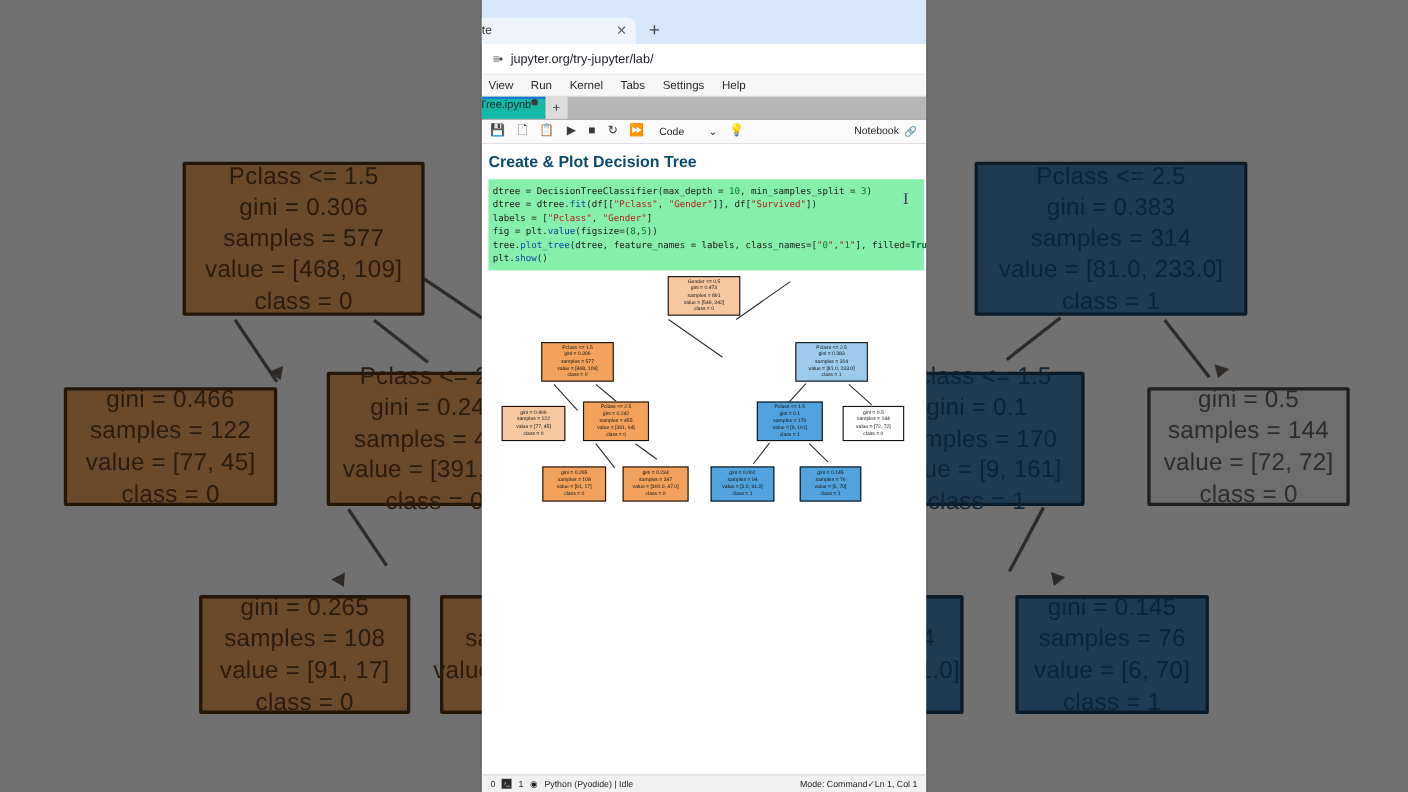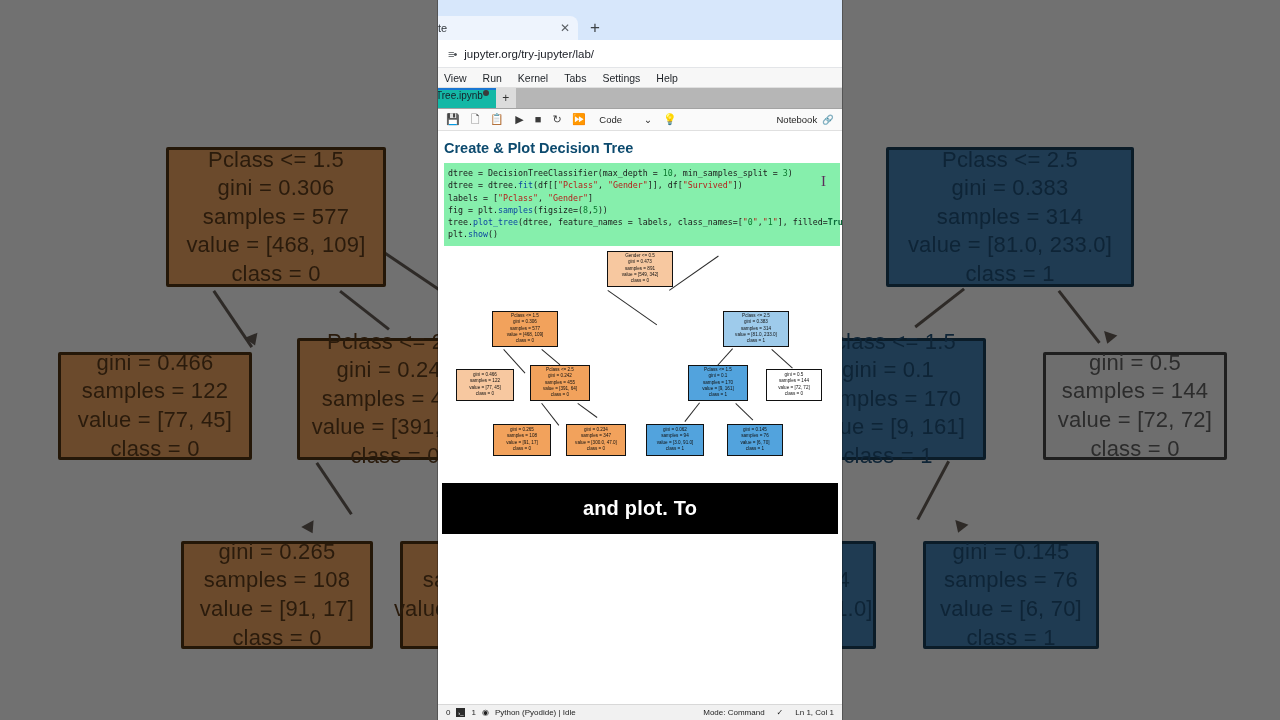--- a/index.html
+++ b/index.html
@@ -187,21 +187,21 @@
     position: absolute; left: 0; bottom: 0;
     width: 404px; height: 16px;
     background: #f1f1f1; border-top: 1px solid #d8d8d8;
     display: flex; align-items: center; gap: 6px;
     padding: 0 8px; font-size: 8px; color: #1d1d1d;
   }
   #sb-kernel-ico {
     width: 9px; height: 9px; background: #2b2b2b; color: #fff;
     font-size: 6px; display: flex; align-items: center; justify-content: center;
   }
-  #sb-right { margin-left: auto; display: flex; align-items: center; gap: 12px; }
+  #sb-right { margin-left: auto; display: flex; align-items: center; gap: 0; }
 </style>
 </head>
 <body>
 
 <div id="stage">
 
   <div id="bg-layer">
 
     <div class="bgedge" style="left:386px;top:252px;width:80px;transform:rotate(34deg);"></div>
     <div class="bgedge" style="left:886px;top:283px;width:80px;transform:rotate(-34deg);"></div>
@@ -346,21 +346,21 @@
     </div>
 
     <div id="nb-body">
 
       <div id="nb-heading">Create &amp; Plot Decision Tree</div>
 
       <div id="code-cell">
         <pre id="code-text">dtree = DecisionTreeClassifier(max_depth = <span class="k-num">10</span>, min_samples_split = <span class="k-num">3</span>)
 dtree = dtree.<span class="k-fn">fit</span>(df[[<span class="k-str">"Pclass"</span>, <span class="k-str">"Gender"</span>]], df[<span class="k-str">"Survived"</span>])
 labels = [<span class="k-str">"Pclass"</span>, <span class="k-str">"Gender"</span>]
-fig = plt.<span class="k-fn">samples</span>(figsize=(<span class="k-num">8</span>,<span class="k-num">5</span>))
+fig = plt.<span class="k-fn">value</span>(figsize=(<span class="k-num">8</span>,<span class="k-num">5</span>))
 tree.<span class="k-fn">plot_tree</span>(dtree, feature_names = labels, class_names=[<span class="k-str">"<span class="k-num">0</span>"</span>,<span class="k-str">"<span class="k-num">1</span>"</span>], filled=<span class="k-kw">True</span>)
 plt.<span class="k-fn">show</span>()</pre>
         <span id="caret">I</span>
       </div>
 
       <div id="plot">
 
         <div class="pedge" style="left:170px;top:44px;width:60px;transform:rotate(35deg);"></div>
         <div class="pedge" style="left:231px;top:44px;width:60px;transform:rotate(-35deg);"></div>
 
@@ -451,23 +451,20 @@
 
         <div class="pnode blue" style="left:289px;top:178px;width:56px;height:32px;">
           <span>gini = 0.145</span>
           <span>samples = 76</span>
           <span>value = [6, 70]</span>
           <span>class = 1</span>
         </div>
       </div>
     </div>
 
-    <div id="caption">
-      <span>and plot. To</span>
-    </div>
 
     <div id="jp-statusbar">
       <span>0</span>
       <span id="sb-kernel-ico">›_</span>
       <span>1</span>
       <span>◉</span>
       <span>Python (Pyodide) | Idle</span>
       <div id="sb-right">
         <span>Mode: Command</span>
         <span>✓</span>

